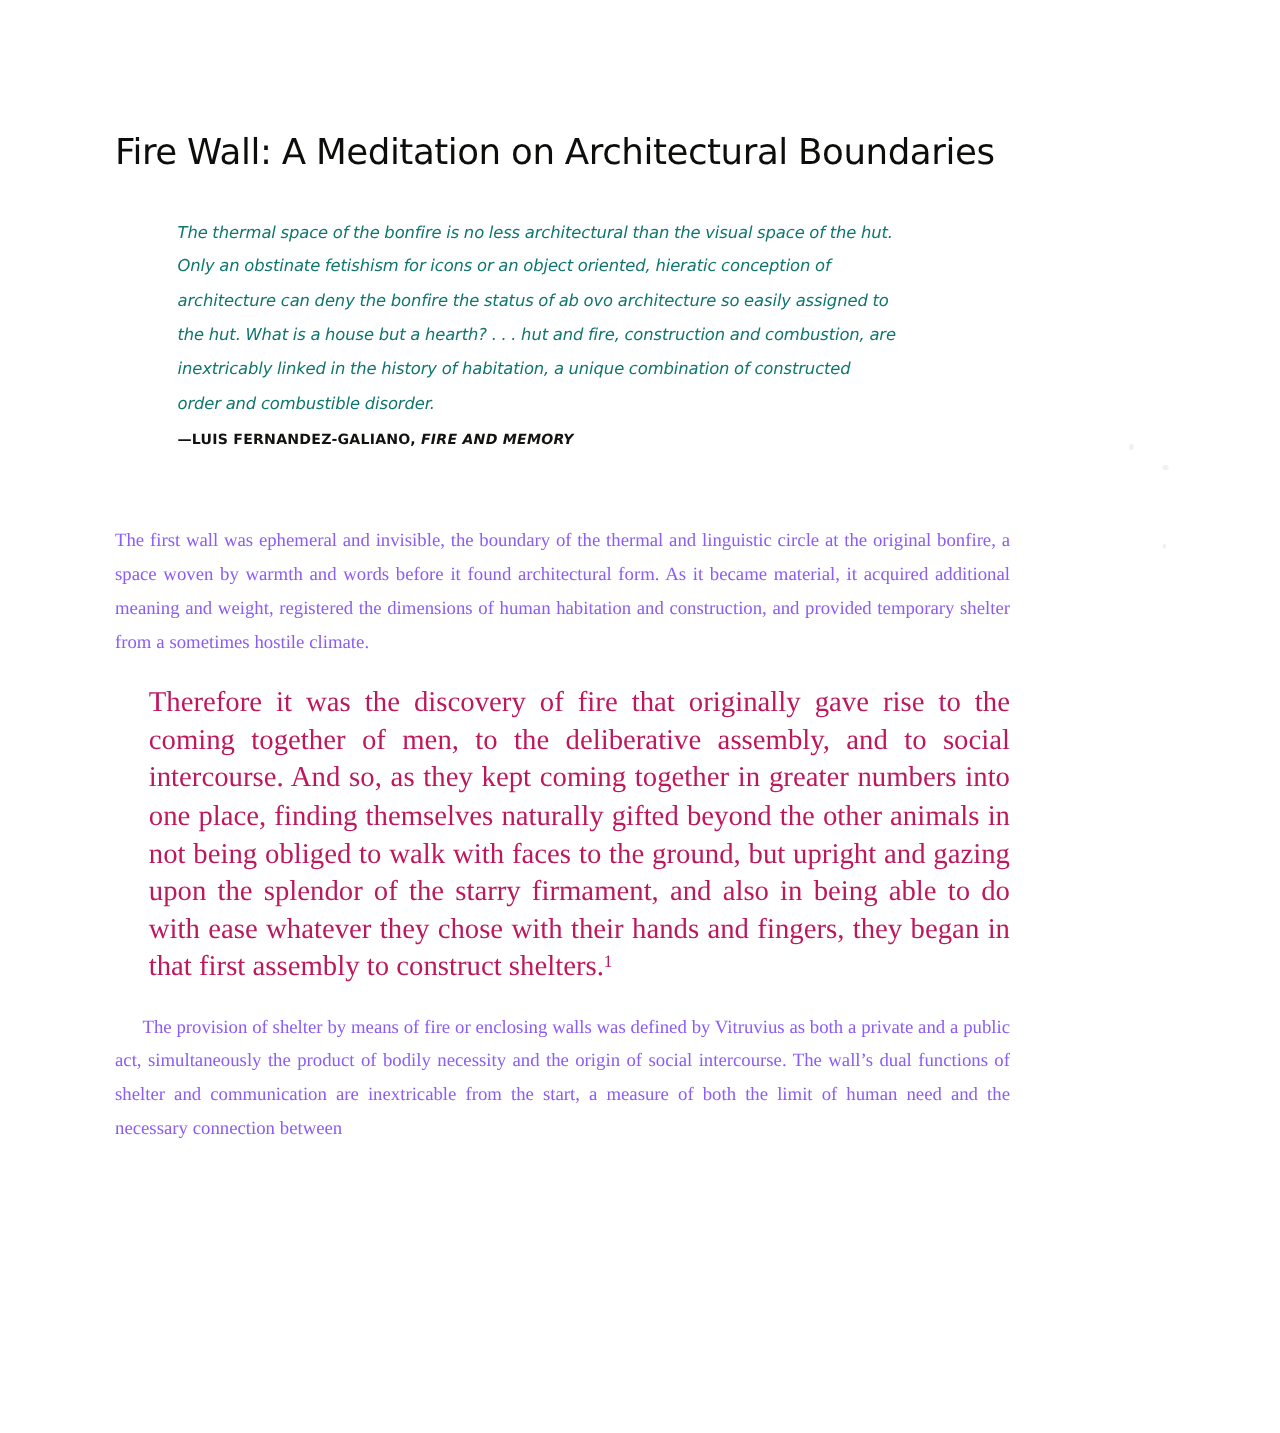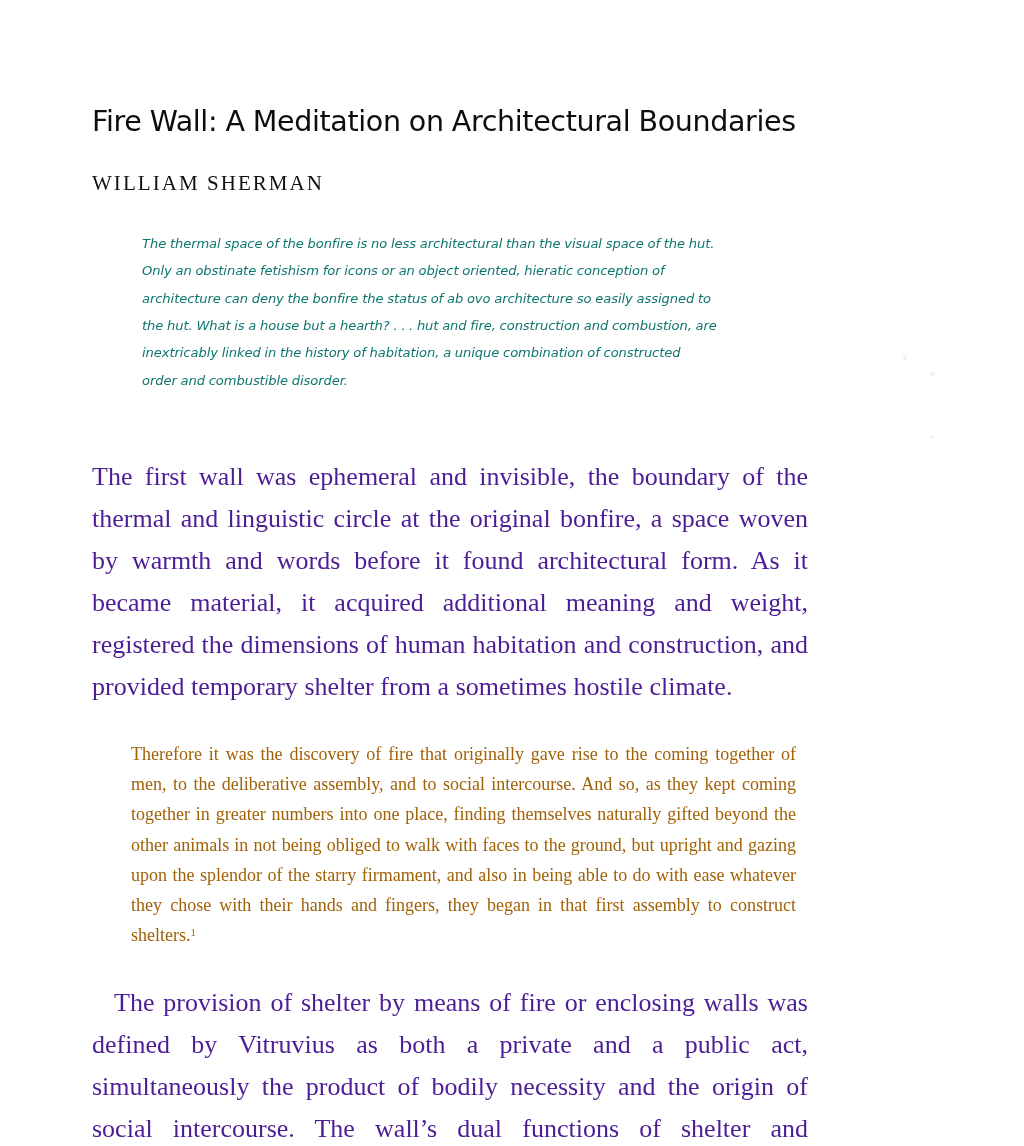--- a/index.html
+++ b/index.html
@@ -88,47 +88,47 @@
     font-style: italic;
     font-weight: bold;
   }
 
   
   .body-block {
     padding-top: 62px;
   }
   p.body-par {
     font-family: "Liberation Serif", serif;
-    font-size: 26px;
-    line-height: 42px;
-    color: #4c1d95;
+    font-size: 15px;
+    line-height: 27px;
+    color: #8b5cf6;
     margin: 0;
     text-align: justify;
     text-justify: inter-word;
     word-spacing: 0.1px;
     hyphens: manual;
   }
   p.body-par.indent {
     text-indent: 22px;
   }
   p.body-par .ital { font-style: italic; }
 
   
   .blockquote {
     margin: 0;
     padding-top: 19px;
     padding-left: 27px;
     width: 689px;
   }
   .blockquote p {
     font-family: "Liberation Serif", serif;
-    font-size: 18px;
+    font-size: 23px;
     line-height: 30.2px;
-    color: #a16207;
-    margin: 12px;
+    color: #be185d;
+    margin: 0;
     text-align: justify;
     text-justify: inter-word;
   }
   .blockquote sup.fn {
     font-size: 0.6em;
     vertical-align: 0.48em;
     line-height: 0;
   }
 
   .after-quote {
@@ -149,24 +149,26 @@
 <div class="page">
 
   <div class="speckle" style="left:903px; top:355px; width:4px; height:5px;"></div>
   <div class="speckle" style="left:930px; top:372px; width:5px; height:4px;"></div>
   <div class="speckle" style="left:930px; top:435px; width:3px; height:4px;"></div>
 
   <div class="content">
 
     <h1 class="article-title">Fire Wall: A Meditation on Architectural Boundaries</h1>
 
-    <div class="author">WILLIAM SHERMAN</div>
 
     <blockquote class="epigraph">
       <p class="epigraph-text">The thermal space of the bonfire is no less architectural than the visual space of the hut. Only an obstinate fetishism for icons or an object oriented, hieratic conception of architecture can deny the bonfire the status of ab ovo architecture so easily assigned to the hut. What is a house but a hearth? . . . hut and fire, construction and combustion, are inextricably linked in the history of habitation, a unique combination of constructed order and combustible disorder.</p>
+      <p class="epigraph-attrib">
+        <span>—LUIS FERNANDEZ-GALIANO, </span><span class="work">FIRE AND MEMORY</span>
+      </p>
     </blockquote>
 
     <div class="body-block">
 
       <p class="body-par">The first wall was ephemeral and invisible, the boundary of the thermal and linguistic circle at the original bonfire, a space woven by warmth and words before it found architectural form. As it became material, it acquired additional meaning and weight, registered the dimensions of human habitation and construction, and provided temporary shelter from a sometimes hostile climate.</p>
 
 
       <blockquote class="blockquote">
         <p><span>Therefore it was the discovery of fire that originally gave rise to the coming together of men, to the deliberative assembly, and to social intercourse. And so, as they kept coming together in greater numbers into one place, finding themselves naturally gifted beyond the other animals in not being obliged to walk with faces to the ground, but upright and gazing upon the splendor of the starry firmament, and also in being able to do with ease whatever they chose with their hands and fingers, they began in that first assembly to construct shelters.</span><sup class="fn">1</sup></p>
       </blockquote>

